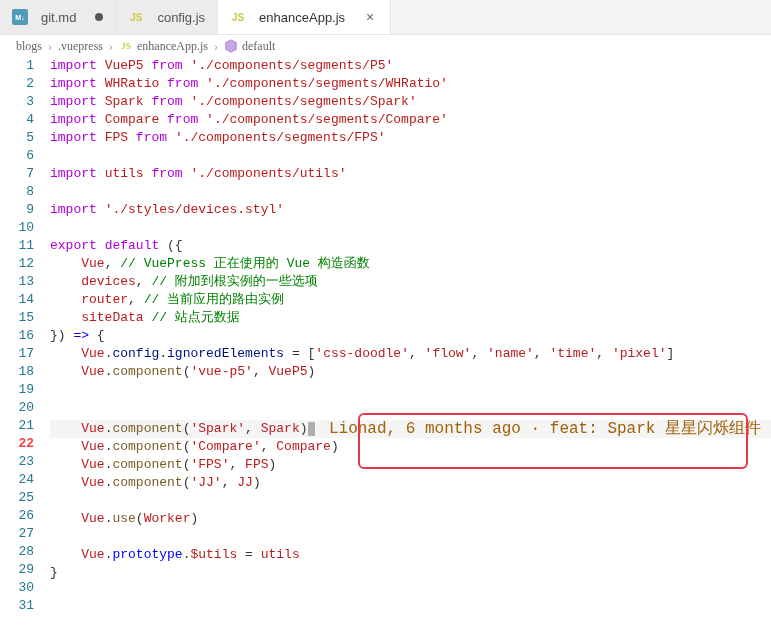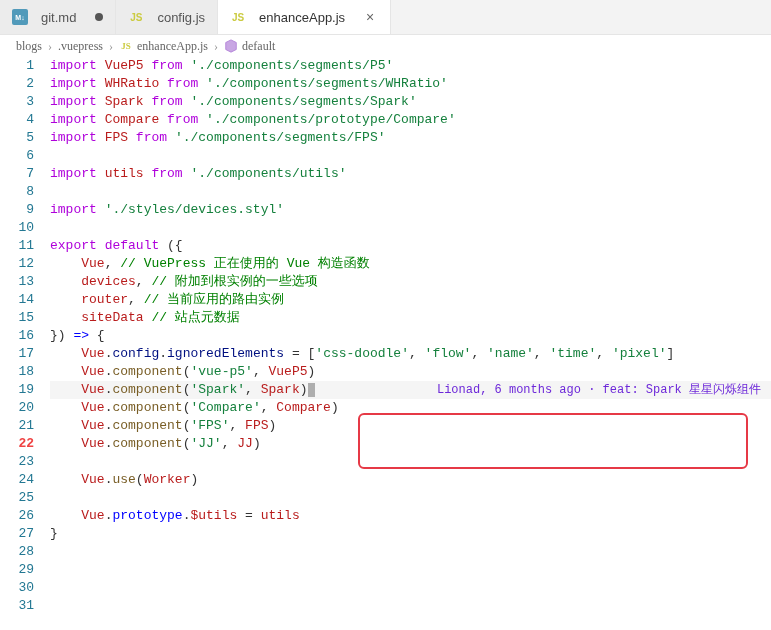--- a/index.html
+++ b/index.html
@@ -81,34 +81,35 @@
     }
     .line {
       height: 18px;
       line-height: 18px;
       white-space: pre;
       font-size: 13px;
       position: relative;
     }
     .line.highlighted {
       background: #f5f5f5;
+      margin-top: 39px;
     }
     .kw { color: #af00db; }
     .var { color: #b91c1c; }
     .fn { color: #795e26; font-family: Liberation Mono, monospace; }
-    .str { color: #15803d; }
+    .str { color: #b91c1c; }
     .com { color: #008000; }
     .punc { color: #333; }
     .prop { color: #001080; }
     .const { color: #0000ff; }
     .blame-annotation {
       position: absolute;
       right: 10px;
-      color: #6d28d9;
-      font-size: 12px;
+      color: #a16207;
+      font-size: 16px;
       pointer-events: none;
     }
     .red-box {
       position: absolute;
       border: 2px solid #e63946;
       border-radius: 6px;
       pointer-events: none;
     }
     .cursor-block {
       display: inline-block;
@@ -189,21 +190,21 @@
       <div class="line-num">27</div>
       <div class="line-num">28</div>
       <div class="line-num">29</div>
       <div class="line-num">30</div>
       <div class="line-num">31</div>
     </div>
   <div class="code" id="code">
       <div class="line"><span class="kw">import</span> <span class="var">VueP5</span> <span class="kw">from</span> <span class="str">'./components/segments/P5'</span></div>
       <div class="line"><span class="kw">import</span> <span class="var">WHRatio</span> <span class="kw">from</span> <span class="str">'./components/segments/WHRatio'</span></div>
       <div class="line"><span class="kw">import</span> <span class="var">Spark</span> <span class="kw">from</span> <span class="str">'./components/segments/Spark'</span></div>
-      <div class="line"><span class="kw">import</span> <span class="var">Compare</span> <span class="kw">from</span> <span class="str">'./components/prototype/Compare'</span></div>
+      <div class="line"><span class="kw">import</span> <span class="var">Compare</span> <span class="kw">from</span> <span class="str">'./components/segments/Compare'</span></div>
       <div class="line"><span class="kw">import</span> <span class="var">FPS</span> <span class="kw">from</span> <span class="str">'./components/segments/FPS'</span></div>
       <div class="line"></div>
       <div class="line"><span class="kw">import</span> <span class="var">utils</span> <span class="kw">from</span> <span class="str">'./components/utils'</span></div>
       <div class="line"></div>
       <div class="line"><span class="kw">import</span> <span class="str">'./styles/devices.styl'</span></div>
       <div class="line"></div>
       <div class="line"><span class="kw">export</span> <span class="kw">default</span> <span class="punc">({</span></div>
       <div class="line">    <span class="var">Vue</span><span class="punc">,</span> <span class="com">// VuePress 正在使用的 Vue 构造函数</span></div>
       <div class="line">    <span class="var">devices</span><span class="punc">,</span> <span class="com">// 附加到根实例的一些选项</span></div>
       <div class="line">    <span class="var">router</span><span class="punc">,</span> <span class="com">// 当前应用的路由实例</span></div>

